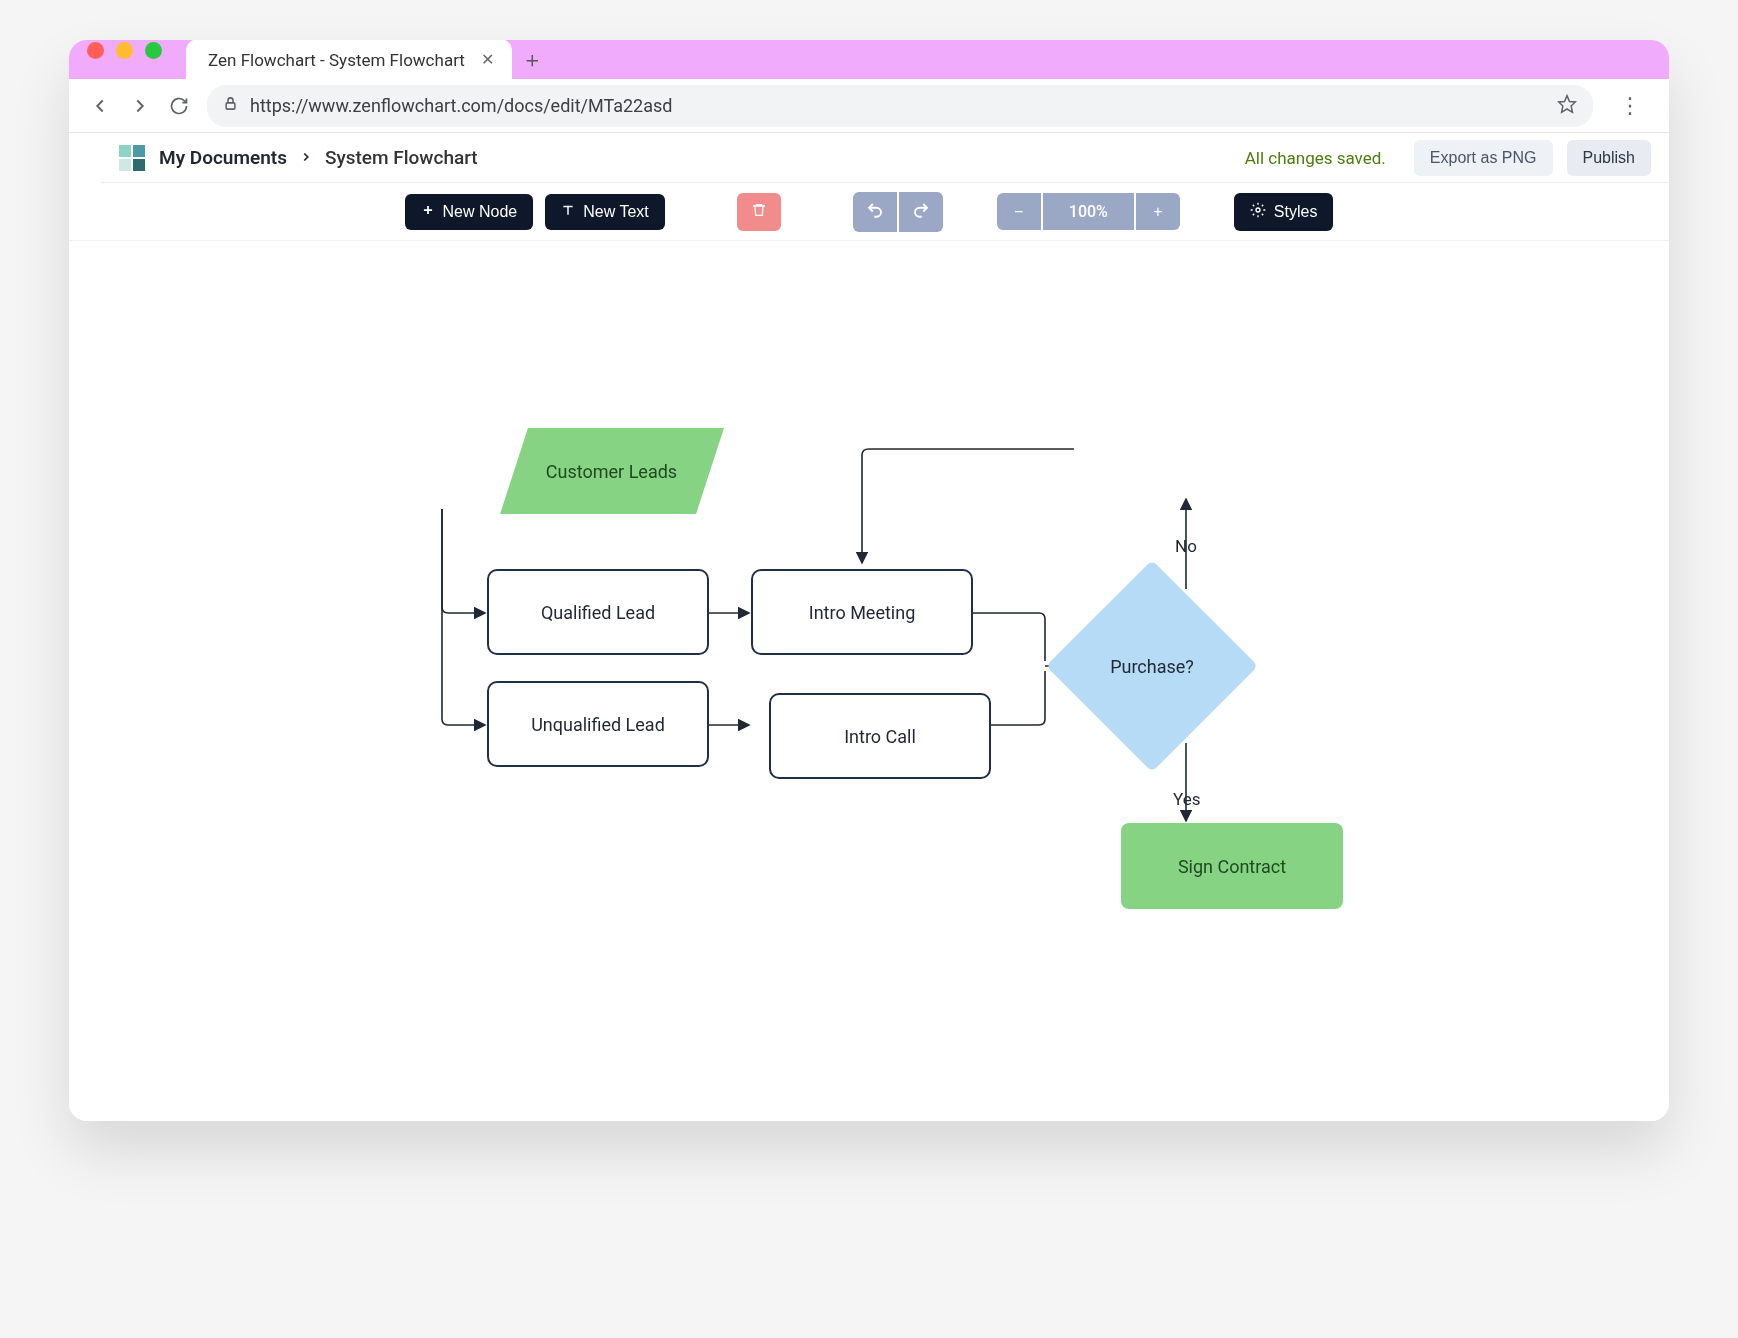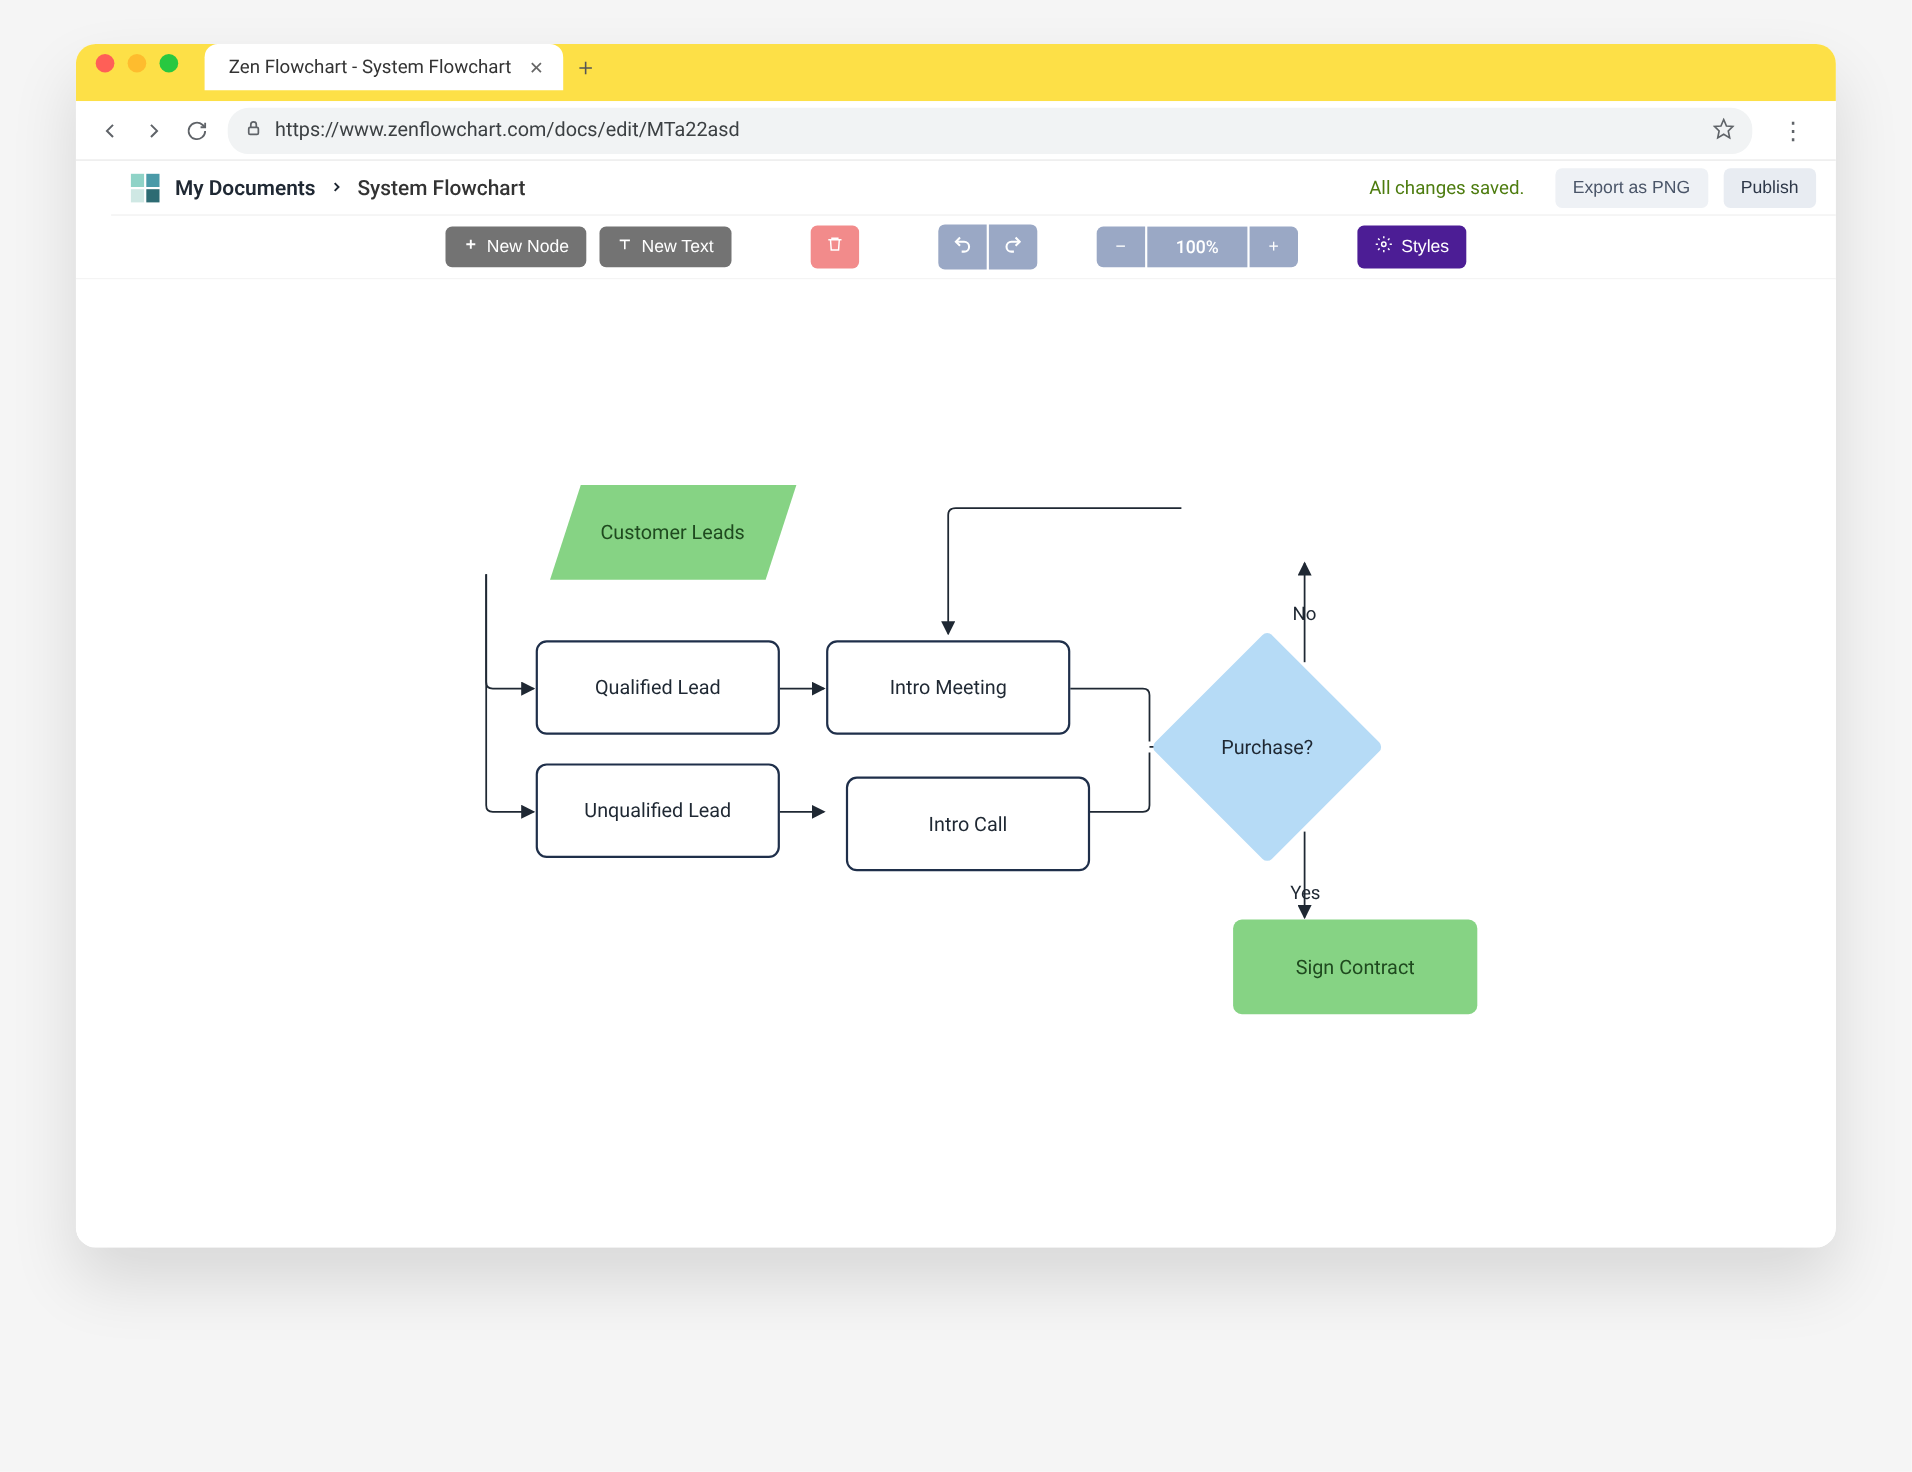--- a/index.html
+++ b/index.html
@@ -15,24 +15,24 @@
   }
   .window {
     width: 1600px;
     background: #fff;
     border-radius: 18px;
     box-shadow: 0 30px 60px rgba(0,0,0,0.12);
     overflow: hidden;
   }
   
   .titlebar {
-    height: 52px;
-    background: #fde047;
+    height: 39px;
+    background: #f0abfc;
     display: flex;
-    align-items: flex-start;
+    align-items: center;
     padding-left: 18px;
   }
   .traffic-lights { display: flex; gap: 12px; align-items: center; height: 100%; padding-bottom: 18px; margin-right: 24px; }
   .tl { width: 17px; height: 17px; border-radius: 50%; }
   .tl.red { background:#ff5f57; }
   .tl.yellow { background:#febc2e; }
   .tl.green { background:#28c840; }
   .tab {
     background:#fff; height: 42px; border-radius: 12px 12px 0 0;
     display:flex; align-items:center; padding:0 18px 0 22px;
@@ -71,28 +71,28 @@
     cursor:pointer; display:flex; align-items:center; gap:8px; font-weight:500;
   }
   .btn.light { background:#eef1f5; color:#4a5568; }
   .btn.light2 { background:#e8ecf2; color:#2d3748; }
 
   
   .actionbar {
     height:58px; display:flex; align-items:center; justify-content:center;
     gap:12px; border-bottom:1px solid #f0f0f0;
   }
-  .btn.green { background:#737373; color:#fff; }
+  .btn.green { background:#0f172a; color:#fff; }
   .btn.red { background:#f28b8b; color:#fff; width:44px; justify-content:center; padding:9px 0; }
   .group { display:flex; gap:2px; }
   .btn.slate { background:#9aa8c5; color:#fff; width:44px; justify-content:center; padding:9px 0; border-radius:0; }
   .group .btn:first-child { border-radius:6px 0 0 6px; }
   .group .btn:last-child { border-radius:0 6px 6px 0; }
   .zoom-disp { background:#9aa8c5; color:#fff; padding:9px 26px; font-size:16px; border-radius:0; font-weight:500; }
-  .btn.amber { background:#4c1d95; color:#fff; }
+  .btn.amber { background:#0f172a; color:#fff; }
   .gap { width:48px; }
 
   
   .canvas { position:relative; height:880px; background:#fff; overflow:hidden; }
   .node {
     position:absolute; display:flex; align-items:center; justify-content:center;
     font-size:18px; color:#1f2833; border-radius:10px;
   }
   .node.process { background:#fff; border:2px solid #1f2f4a; width:222px; height:86px; }
   .node.start { background:#86d384; color:#1f4a1f; width:196px; height:86px;

